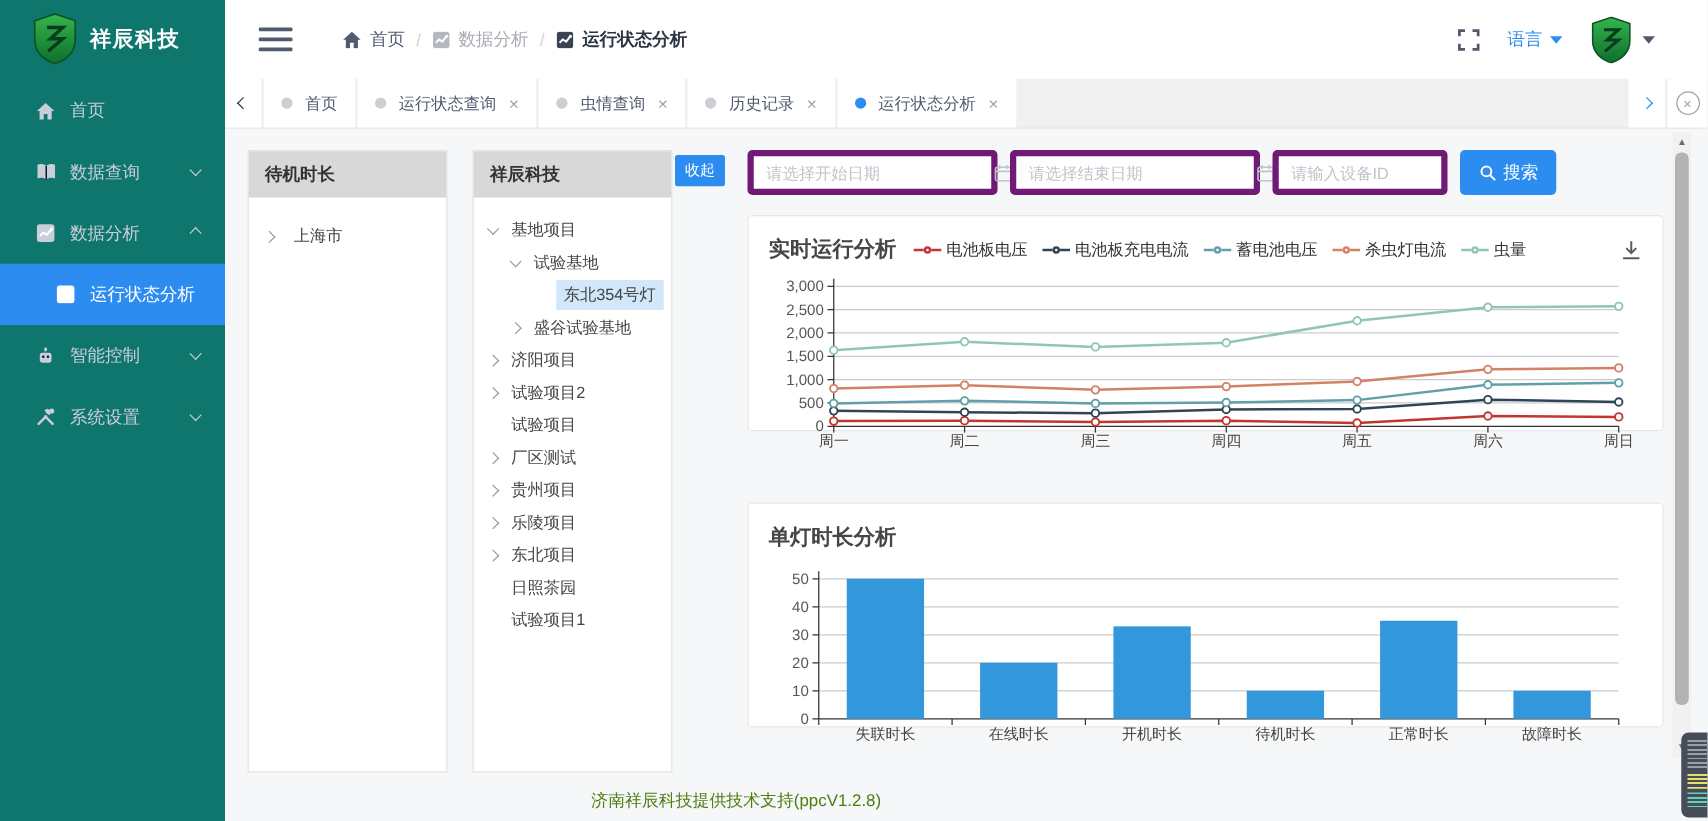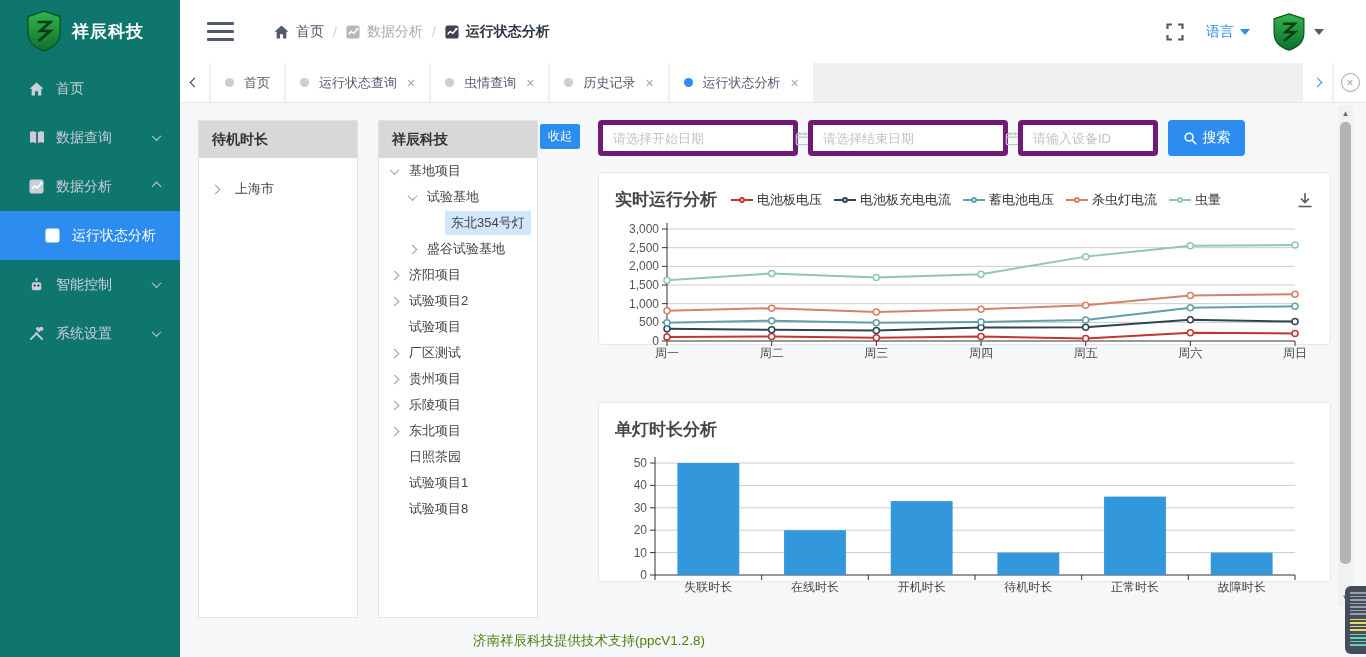--- a/index.html
+++ b/index.html
@@ -48,21 +48,21 @@
 .closeall .circ{width:19px;height:19px;border:1px solid #9ea3ab;border-radius:50%;color:#9ea3ab;font-size:12px;display:flex;align-items:center;justify-content:center;line-height:1}
 
 .main{position:absolute;left:180px;top:104px;width:1186px;height:553px;background:#f5f7f9}
 .panel{position:absolute;top:16px;width:160px;height:498px;background:#fff;border:1px solid #e2e2e2}
 .panel.region{left:18px}
 .panel.project{left:198px}
 .panel-header{height:37px;background:#d8d8d8;display:flex;align-items:center;padding-left:13px;font-size:14px;font-weight:bold;color:#333}
 .region-body{padding:22px 0 0 13px}
 .region-item{display:flex;align-items:center;font-size:13px;color:#444;cursor:pointer}
 .region-item .tree-arrow{margin-right:9px}
-.tree{padding-top:0}
+.tree{padding-top:13px}
 .tree-row{display:flex;align-items:center;height:26px;font-size:13px;color:#444;cursor:pointer}
 .tree-row.d0{padding-left:12px}
 .tree-row.d1{padding-left:30px}
 .tree-row.d2{padding-left:48px}
 .tree-arrow{width:14px;display:inline-flex;align-items:center;color:#999;flex:none}
 .tree-label{margin-left:4px;white-space:nowrap}
 .tree-label.selected{background:#d2e7fa;padding:3px 6px}
 .collapse-btn{position:absolute;left:360px;top:20px;background:#2d8cf0;color:#fff;font-size:12px;padding:4px 8px;border-radius:2px;cursor:pointer;z-index:5}
 
 .search-row{position:absolute;left:418px;top:16px;display:flex}
@@ -389,24 +389,20 @@
           </span>
           <span class="tree-label">东北项目</span>
         </div>
         <div class="tree-row d0">
           <span class="tree-arrow"></span>
           <span class="tree-label">日照茶园</span>
         </div>
         <div class="tree-row d0">
           <span class="tree-arrow"></span>
           <span class="tree-label">试验项目1</span>
-        </div>
-        <div class="tree-row d0">
-          <span class="tree-arrow"></span>
-          <span class="tree-label">试验项目8</span>
         </div>
       </div>
   </div>
 
   <div class="collapse-btn">收起</div>
 
   <div class="search-row">
     <div class="inputbox date">
       <input type="text" placeholder="请选择开始日期" style="">
       <span class="cal">

